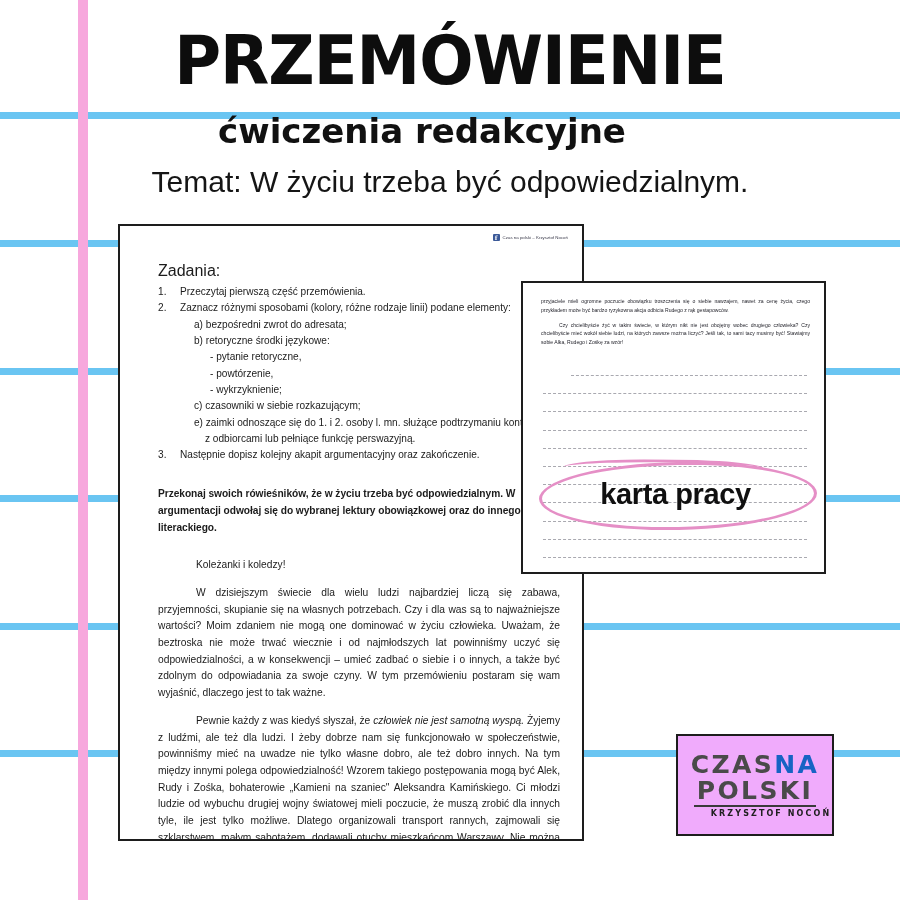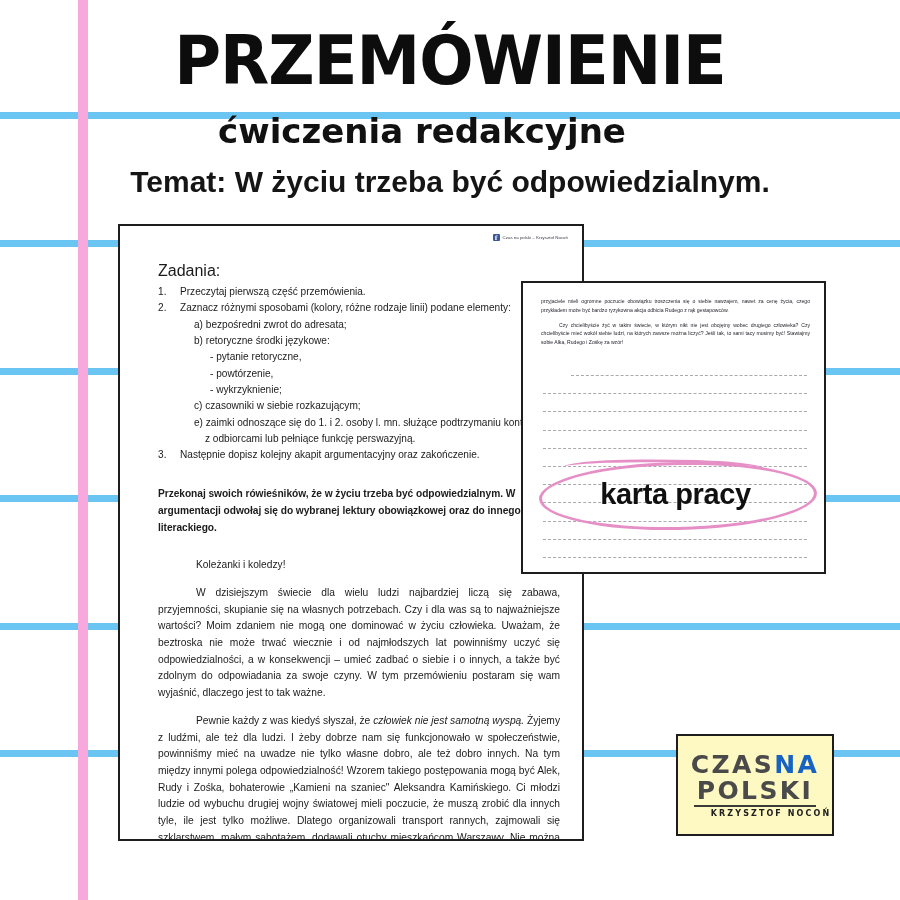--- a/index.html
+++ b/index.html
@@ -64,21 +64,21 @@
     line-height: 1.1;
     z-index: 6;
   }
   .topic {
     position: absolute;
     left: 0;
     top: 164px;
     width: 900px;
     text-align: center;
     font-family: "Liberation Sans", sans-serif;
-    font-weight: 700;
+    font-weight: 400;
     font-size: 30px;
     color: #151515;
     line-height: 1.2;
     z-index: 6;
   }
 
   
   .sheet {
     position: absolute;
     background: #ffffff;
@@ -250,21 +250,21 @@
     z-index: 4;
   }
 
   
   #logo-box {
     position: absolute;
     left: 676px;
     top: 734px;
     width: 158px;
     height: 102px;
-    background: #fef9c3;
+    background: #f0abfc;
     border: 2px solid #1d1d1d;
     box-sizing: border-box;
     z-index: 30;
     display: flex;
     flex-direction: column;
     align-items: center;
     justify-content: center;
   }
   .logo-line {
     font-family: "DejaVu Sans", sans-serif;

